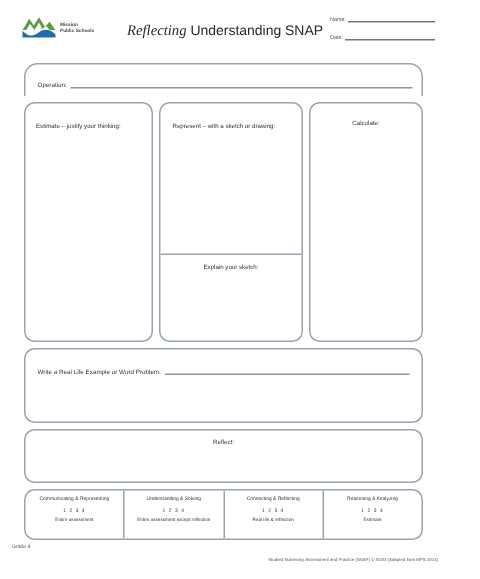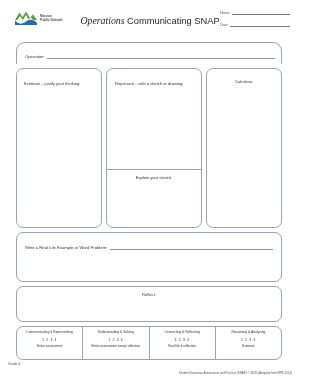--- a/index.html
+++ b/index.html
@@ -273,21 +273,21 @@
         <path d="M2 20 L11 5 L17 14 L24 3 L32 16 L38 9 L46 20 L38 20 L33 14 L29 19 L24 10 L18 20 L12 12 L7 20 Z" fill="#5a9e3f"></path>
         <path d="M2 21 C9 29, 16 29, 24 23 C32 17, 40 20, 46 26 L46 30 L2 30 Z" fill="#1f6cb0"></path>
       </svg>
       <div>
         <div class="logo-text">Mission</div>
         <div class="logo-text">Public Schools</div>
       </div>
     </div>
 
     <div class="title">
-      <span class="op">Operations</span><span class="rest"> </span><span class="rest">Communicating SNAP</span>
+      <span class="op">Reflecting</span><span class="rest"> </span><span class="rest">Understanding SNAP</span>
     </div>
 
     <div class="namedate">
       <div class="nd-row">
         <span class="nd-label">Name:</span>
         <span class="nd-line"></span>
       </div>
       <div class="nd-row">
         <span class="nd-label">Date:</span>
         <span class="nd-line"></span>

